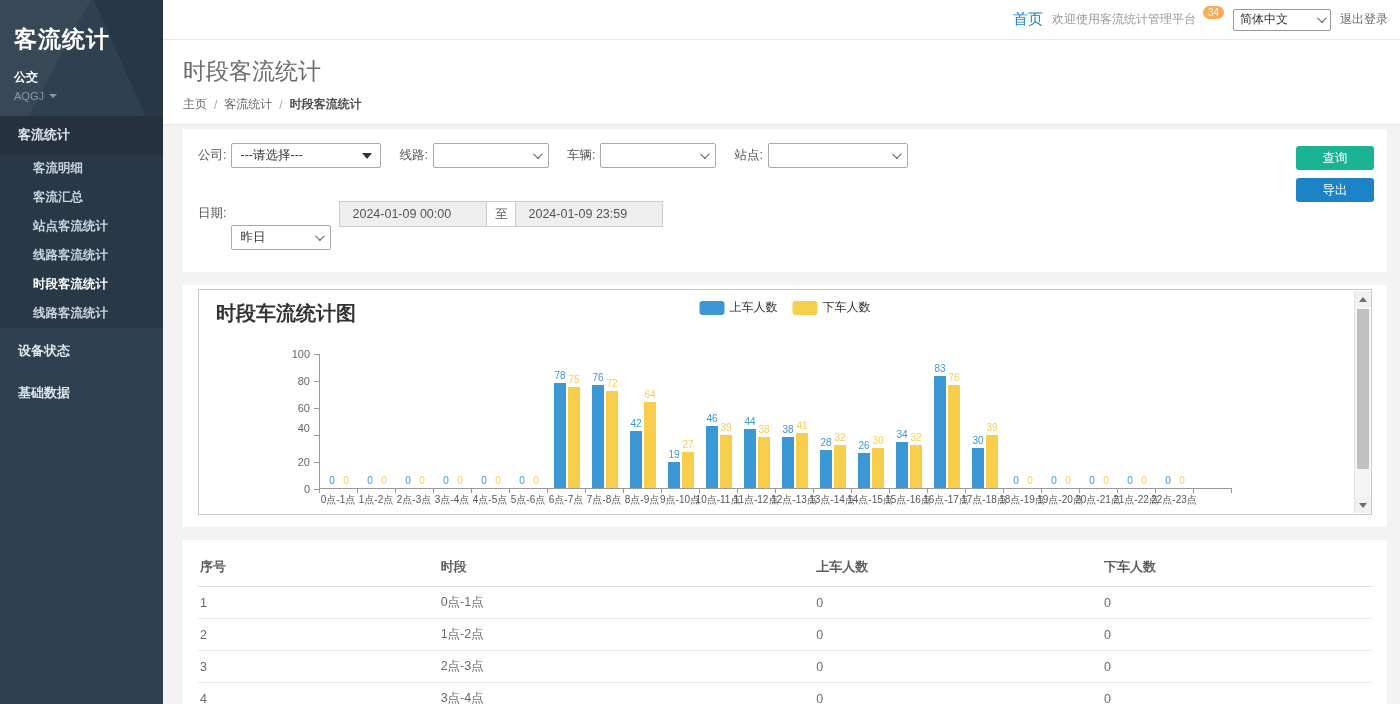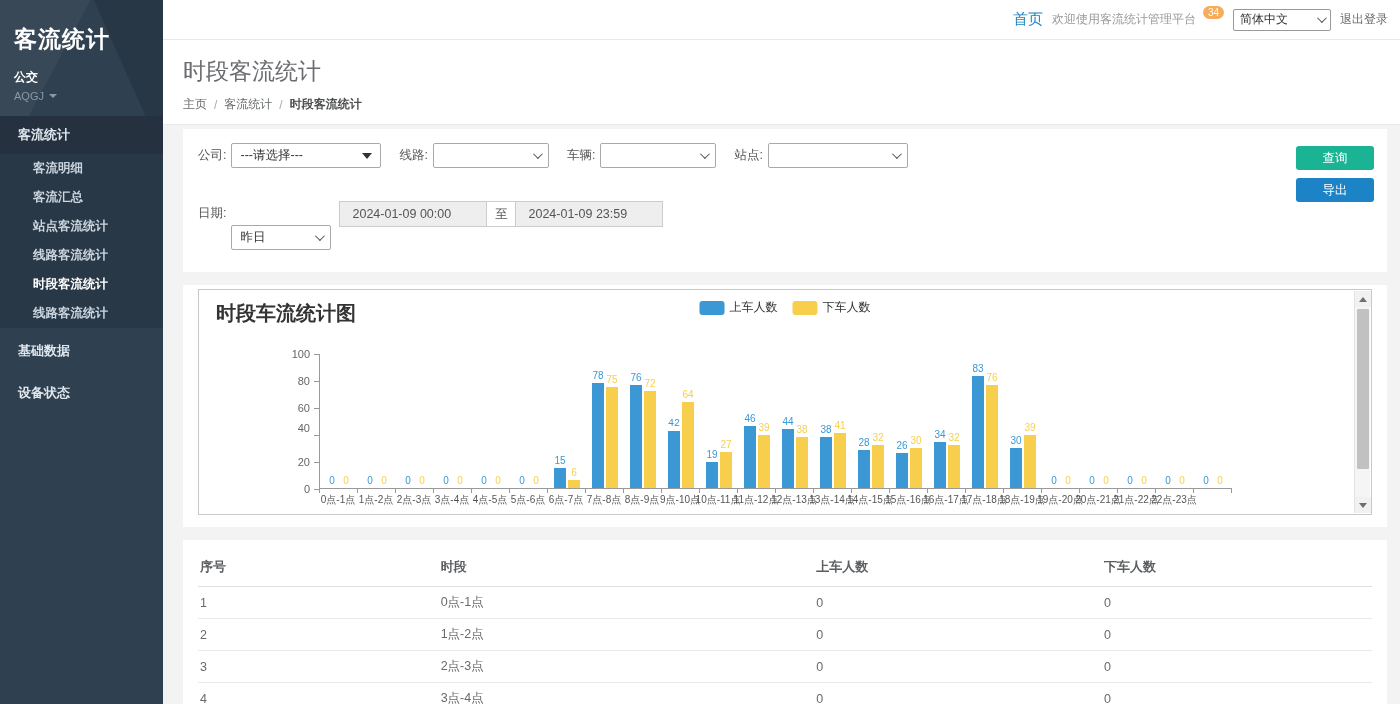--- a/index.html
+++ b/index.html
@@ -114,22 +114,22 @@
       <div id="submenu">
           <div class="sub-item">客流明细</div>
           <div class="sub-item">客流汇总</div>
           <div class="sub-item">站点客流统计</div>
           <div class="sub-item">线路客流统计</div>
           <div class="sub-item active">时段客流统计</div>
           <div class="sub-item">线路客流统计</div>
         </div>
     </div>
     <div id="other-menu">
+        <div class="menu-item other-item">设备状态</div>
         <div class="menu-item other-item">基础数据</div>
-        <div class="menu-item other-item">设备状态</div>
       </div>
   </nav>
 </aside>
 
 <div class="main">
   <header class="topbar">
     <a class="home-link">首页</a>
     <span class="welcome">欢迎使用客流统计管理平台</span>
     <span class="badge">34</span>
     <div class="lang-select">
@@ -259,51 +259,41 @@
                   <div class="bar-val" style="color: rgb(59, 152, 212);">0</div>
                   <div class="bar" style="height: 0px; background: rgb(59, 152, 212);"></div>
                 </div>
                 <div class="bar-unit">
                   <div class="bar-val" style="color: rgb(248, 207, 77);">0</div>
                   <div class="bar" style="height: 0px; background: rgb(248, 207, 77);"></div>
                 </div>
               </div>
               <div class="cat">
                 <div class="bar-unit">
-                  <div class="bar-val" style="color: rgb(59, 152, 212);">15</div>
-                  <div class="bar" style="height: 20.25px; background: rgb(59, 152, 212);"></div>
-                </div>
-                <div class="bar-unit">
-                  <div class="bar-val" style="color: rgb(248, 207, 77);">6</div>
-                  <div class="bar" style="height: 8.1px; background: rgb(248, 207, 77);"></div>
-                </div>
-              </div>
-              <div class="cat">
-                <div class="bar-unit">
                   <div class="bar-val" style="color: rgb(59, 152, 212);">78</div>
                   <div class="bar" style="height: 105.3px; background: rgb(59, 152, 212);"></div>
                 </div>
                 <div class="bar-unit">
                   <div class="bar-val" style="color: rgb(248, 207, 77);">75</div>
                   <div class="bar" style="height: 101.25px; background: rgb(248, 207, 77);"></div>
                 </div>
               </div>
               <div class="cat">
                 <div class="bar-unit">
                   <div class="bar-val" style="color: rgb(59, 152, 212);">76</div>
                   <div class="bar" style="height: 102.6px; background: rgb(59, 152, 212);"></div>
                 </div>
                 <div class="bar-unit">
                   <div class="bar-val" style="color: rgb(248, 207, 77);">72</div>
                   <div class="bar" style="height: 97.2px; background: rgb(248, 207, 77);"></div>
                 </div>
               </div>
               <div class="cat">
                 <div class="bar-unit">
-                  <div class="bar-val" style="color: rgb(59, 152, 212); font-family: Liberation Mono, monospace;">42</div>
+                  <div class="bar-val" style="color: rgb(59, 152, 212);">42</div>
                   <div class="bar" style="height: 56.7px; background: rgb(59, 152, 212);"></div>
                 </div>
                 <div class="bar-unit">
                   <div class="bar-val" style="color: rgb(248, 207, 77);">64</div>
                   <div class="bar" style="height: 86.4px; background: rgb(248, 207, 77);"></div>
                 </div>
               </div>
               <div class="cat">
                 <div class="bar-unit">
                   <div class="bar-val" style="color: rgb(59, 152, 212);">19</div>

